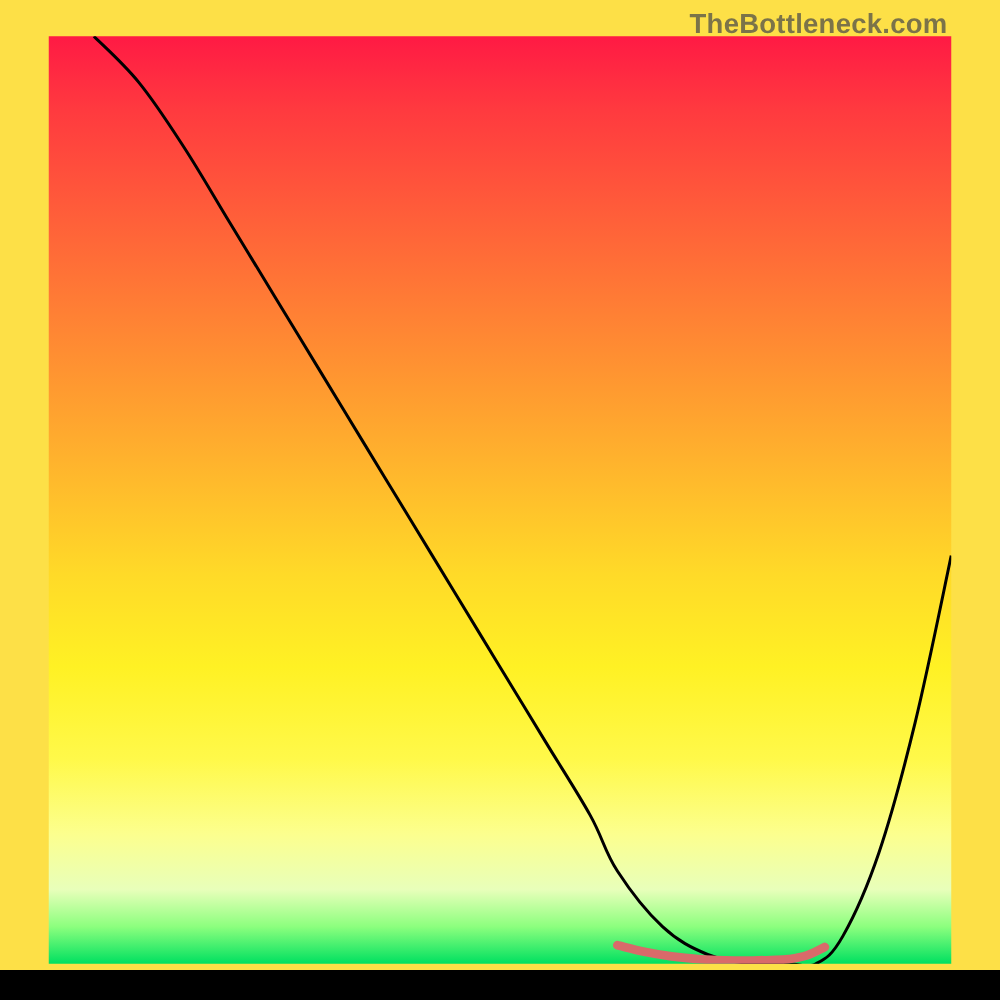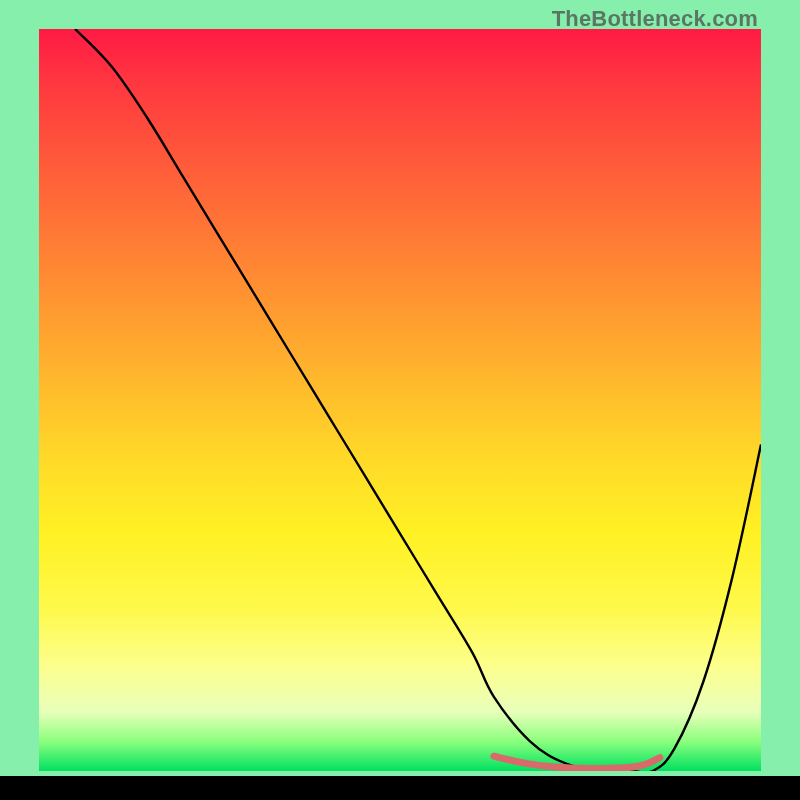--- a/index.html
+++ b/index.html
@@ -1,17 +1,17 @@
 <!DOCTYPE html>
 <html><head>
 <meta charset="utf-8">
 <style>
   * { margin: 0; padding: 0; box-sizing: border-box; }
   html, body { width: 800px; height: 800px; overflow: hidden; background: #000; font-family: Arial, sans-serif; }
-  .frame { position: relative; width: 800px; height: 776px; background: #86efac; padding-left: 40px; }
+  .frame { position: relative; width: 800px; height: 776px; background: #fde047; padding-left: 40px; }
   .plot {
     position: absolute;
     left: 39px; top: 29px;
     width: 722px; height: 742px;
     background: linear-gradient(to bottom,
       #ff1a44 0%,
       #ff3a3f 8%,
       #ff5a3a 18%,
       #ff7a35 28%,
       #ff9a30 38%,

